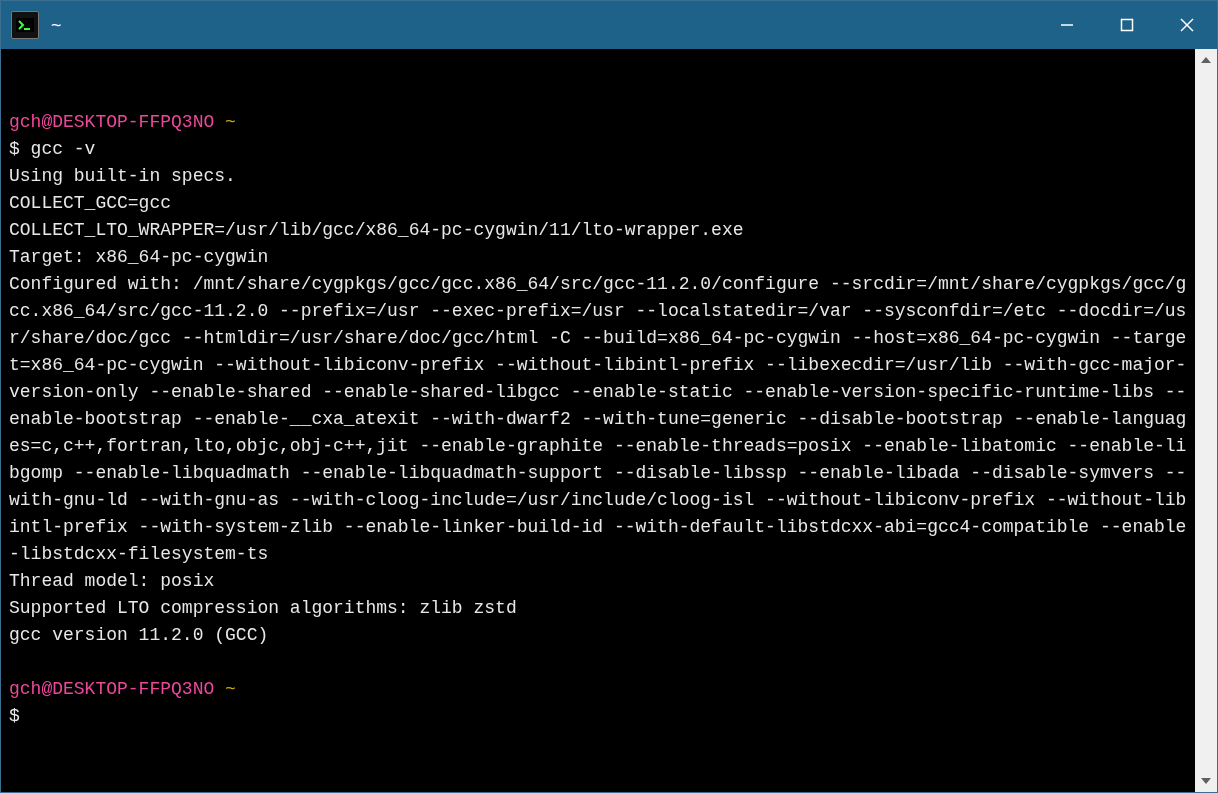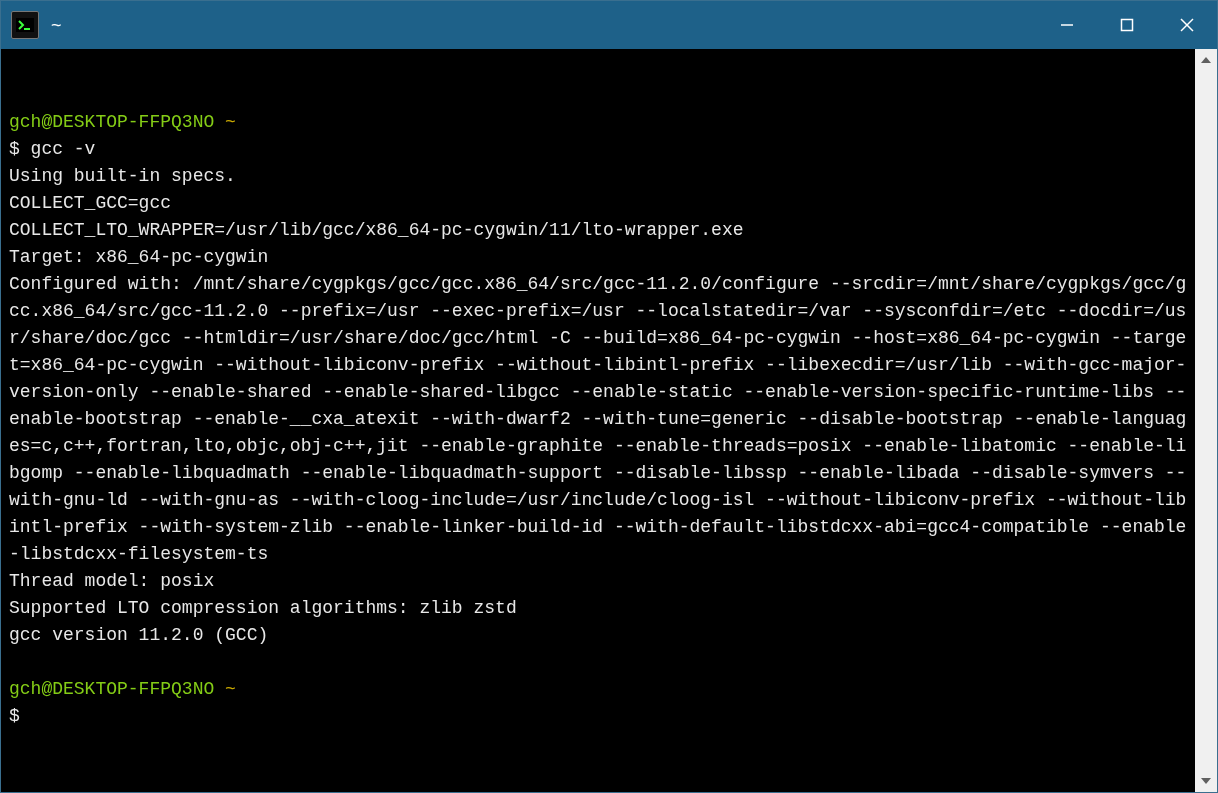--- a/index.html
+++ b/index.html
@@ -70,21 +70,21 @@
     background: #000000;
     color: #e8e8e8;
     font-size: 18px;
     line-height: 27px;
     padding: 6px 8px 0 8px;
     white-space: pre-wrap;
     word-break: break-all;
     overflow: hidden;
     font-family: "Consolas", "Liberation Mono", monospace;
   }
-  .prompt-user { color: #84cc16; }
+  .prompt-user { color: #ec4899; }
   .prompt-tilde { color: #c8a800; }
   .scrollbar {
     width: 22px;
     background: #f0f0f0;
     position: relative;
   }
   .scroll-arrow {
     width: 22px;
     height: 22px;
     display: flex;

